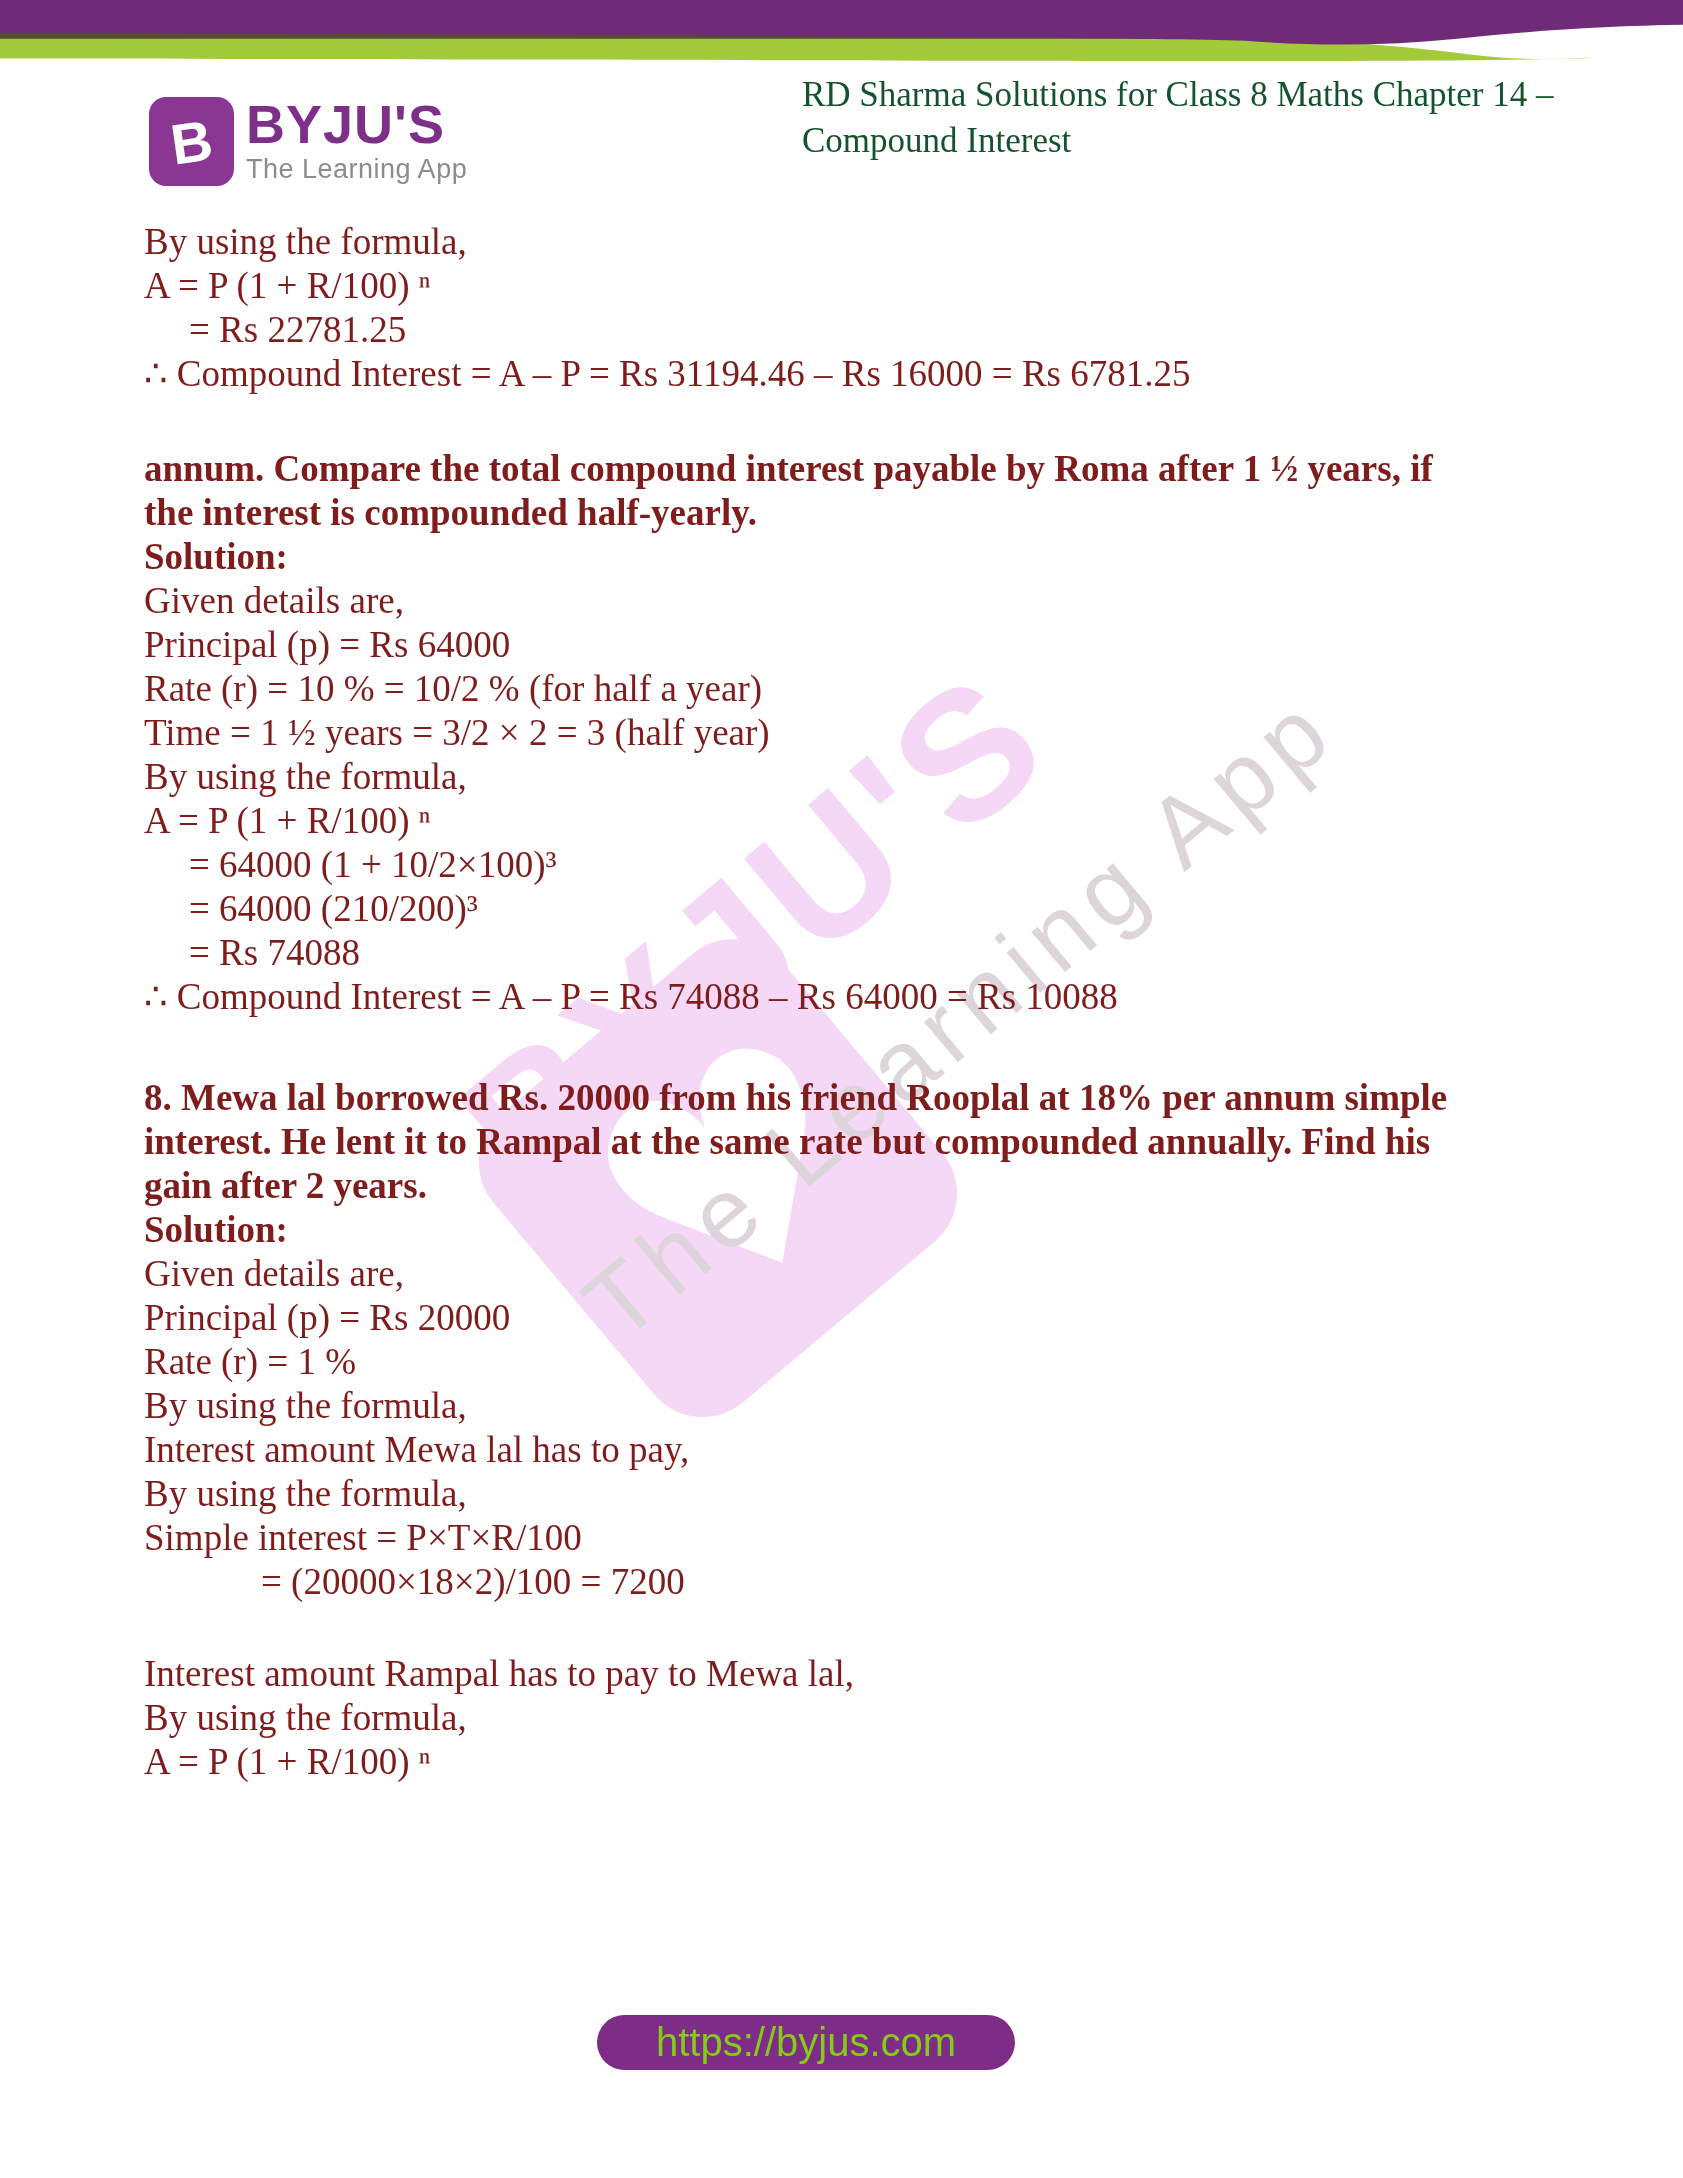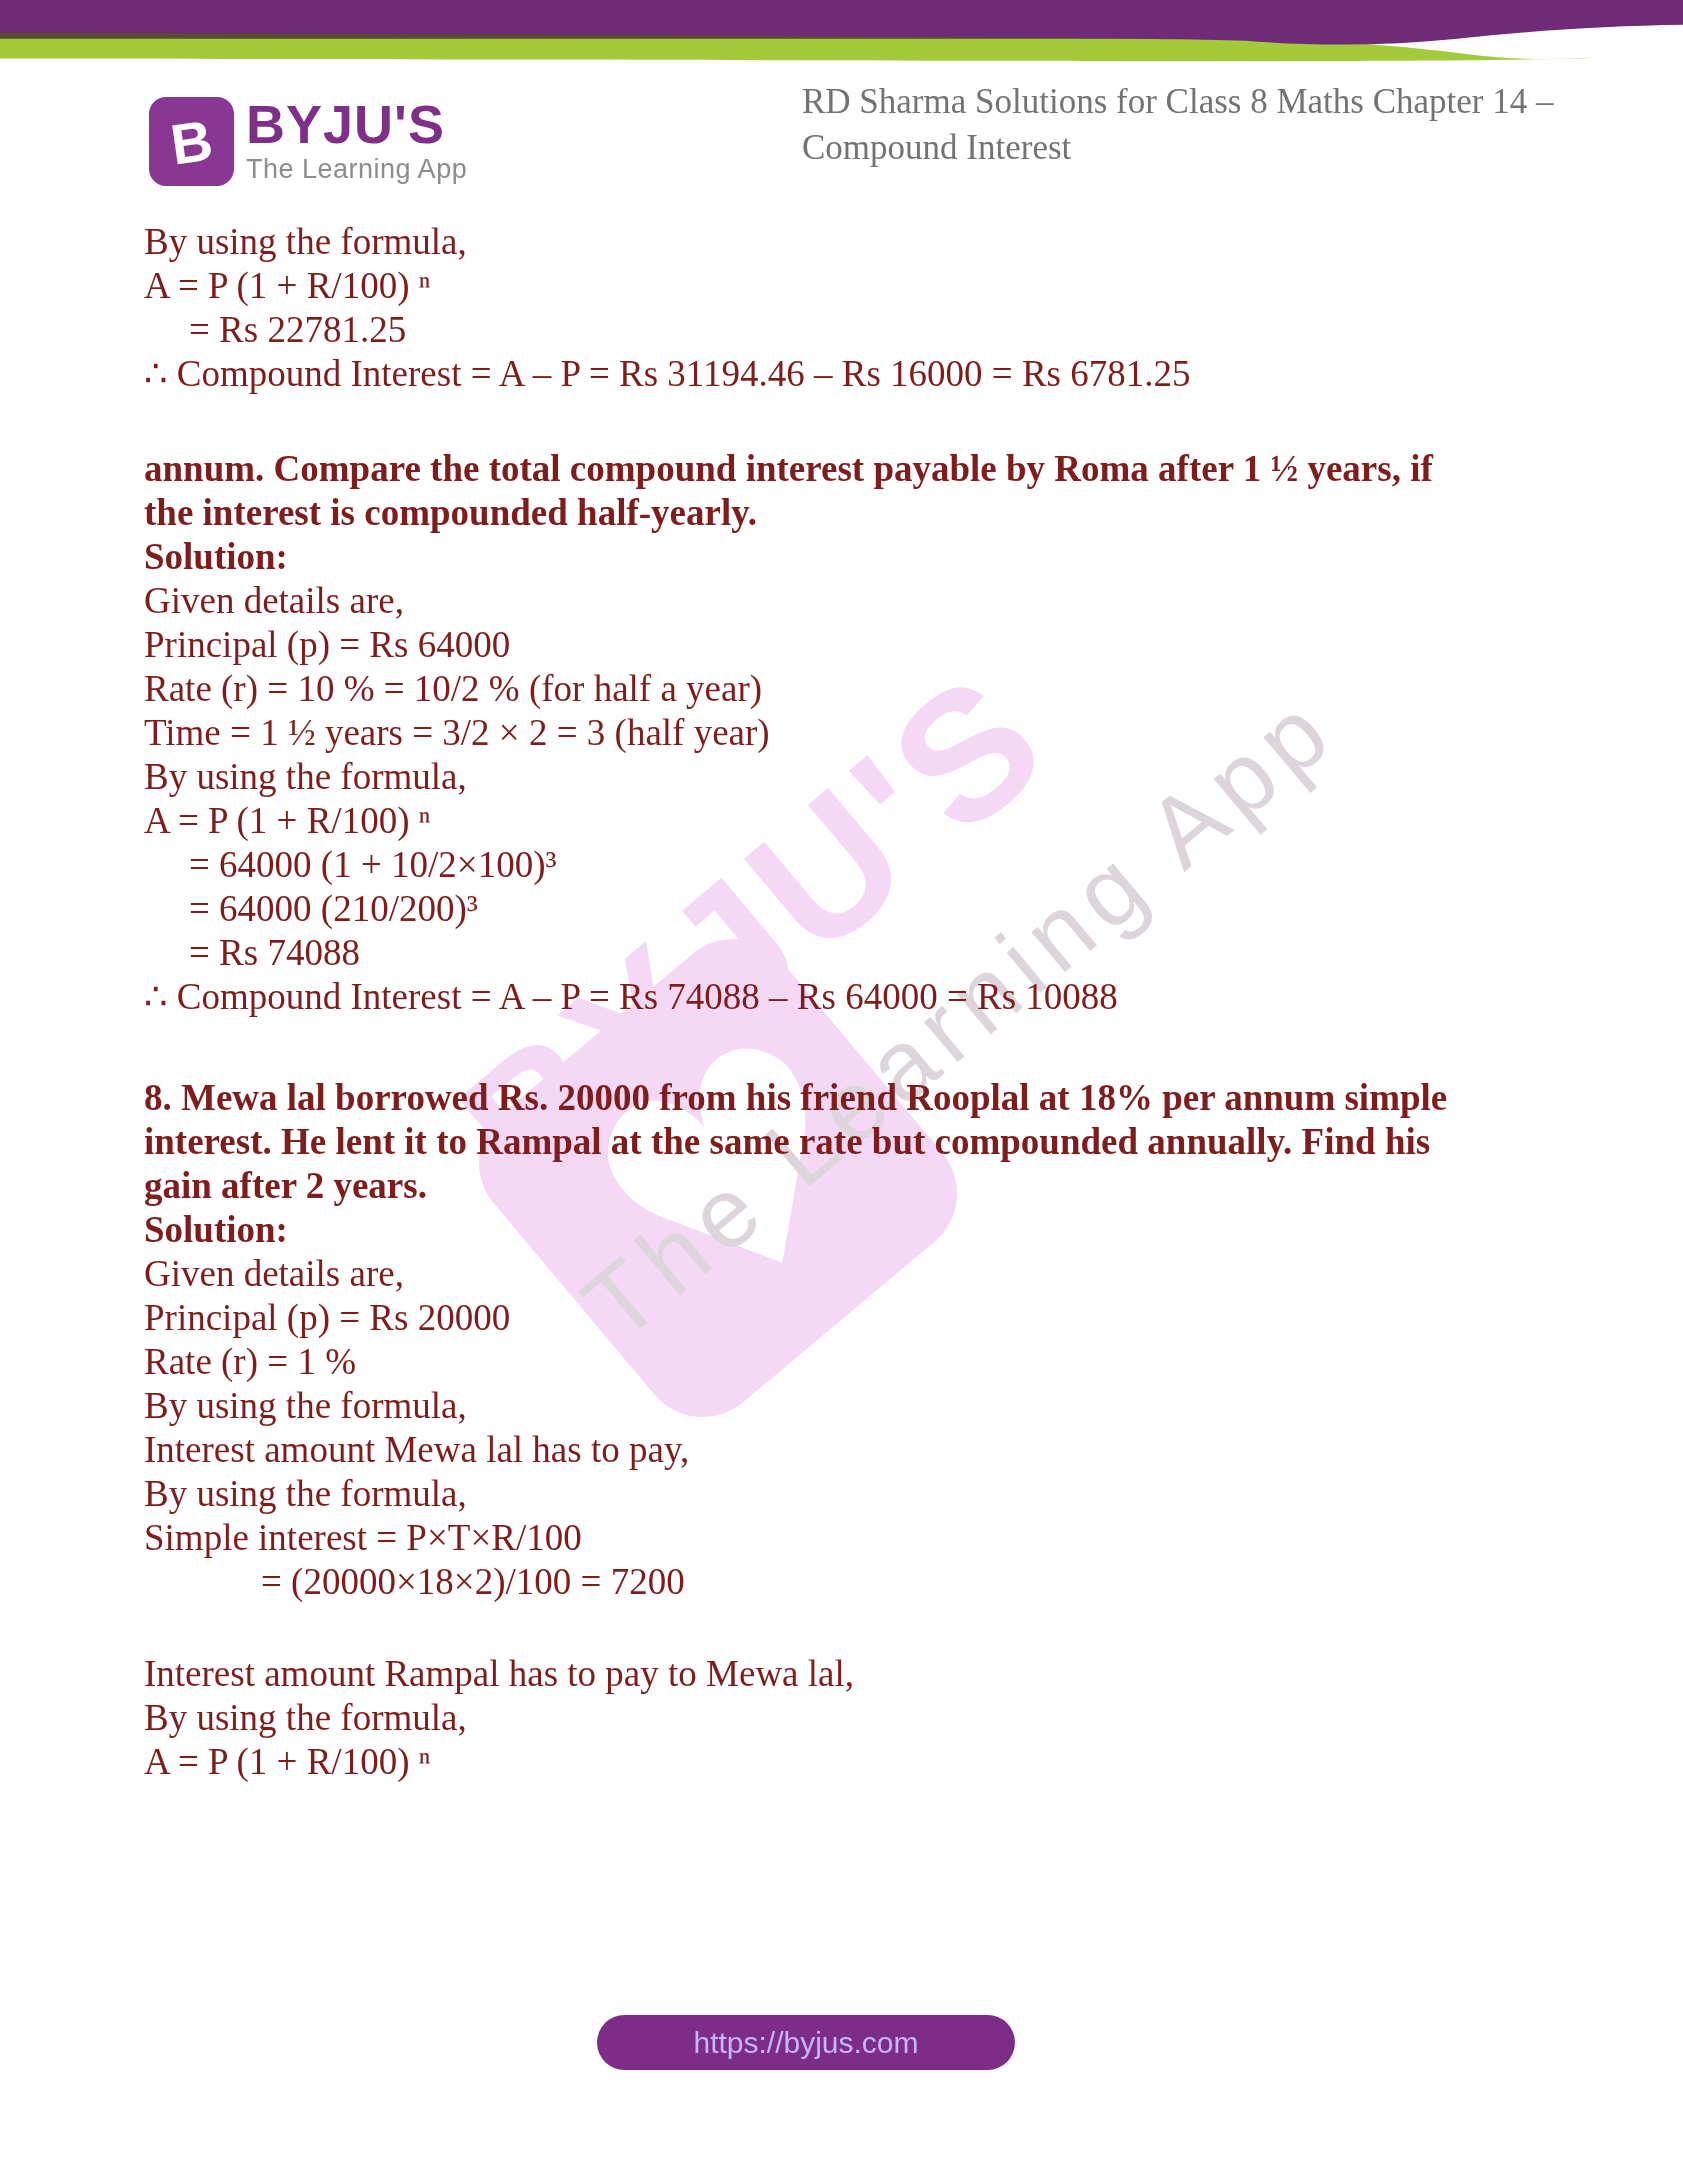--- a/index.html
+++ b/index.html
@@ -30,22 +30,22 @@
     color: #7e2f88; font-family: "Liberation Sans", sans-serif;
     font-weight: bold; font-size: 54px; line-height: 54px; letter-spacing: 1px;
   }
   .logo-tagline {
     color: #8c8c8c; font-family: "Liberation Sans", sans-serif;
     font-size: 27px; line-height: 30px; margin-top: 3px; letter-spacing: 0.5px;
   }
 
   
   .doc-title {
-    position: absolute; left: 802px; top: 79px; z-index: 4;
-    font-size: 35px; line-height: 46px; color: #737373; white-space: nowrap;
+    position: absolute; left: 802px; top: 72px; z-index: 4;
+    font-size: 35px; line-height: 46px; color: #14532d; white-space: nowrap;
   }
 
   
   .watermark { position: absolute; inset: 0; z-index: 1; pointer-events: none; }
   .wm-badge {
     position: absolute; left: 530px; top: 990px; width: 376px; height: 376px;
     background: #f5d8f5; border-radius: 63px; transform: rotate(-40deg);
     display: flex; align-items: center; justify-content: center;
   }
   .wm-heart {
@@ -76,21 +76,21 @@
   .line.ind2 { padding-left: 117px; }
 
   
   .footer-button {
     position: absolute; left: 597px; top: 2015px; width: 418px; height: 55px;
     background: #7d2d85; border-radius: 28px; z-index: 3;
     display: flex; align-items: center; justify-content: center;
     border: none; cursor: pointer;
   }
   .footer-button span {
-    color: #c4b5fd; font-family: "Liberation Sans", sans-serif; font-size: 30px;
+    color: #84cc16; font-family: "Liberation Sans", sans-serif; font-size: 40px;
   }
 </style>
 </head>
 <body>
 
 <div class="page">
 
   <svg class="header-svg" width="1683" height="119" viewBox="0 0 1700 120">
     <path d="M0,30 H1290 C1330,34 1340,40 1300,42 L0,42 Z" fill="#584a33"></path>
     <path d="M0,39 H1270 C1360,41 1430,48 1485,55 C1525,60 1572,61 1612,58 C1480,64 1150,61 0,59 Z" fill="#a3ca3b"></path>

